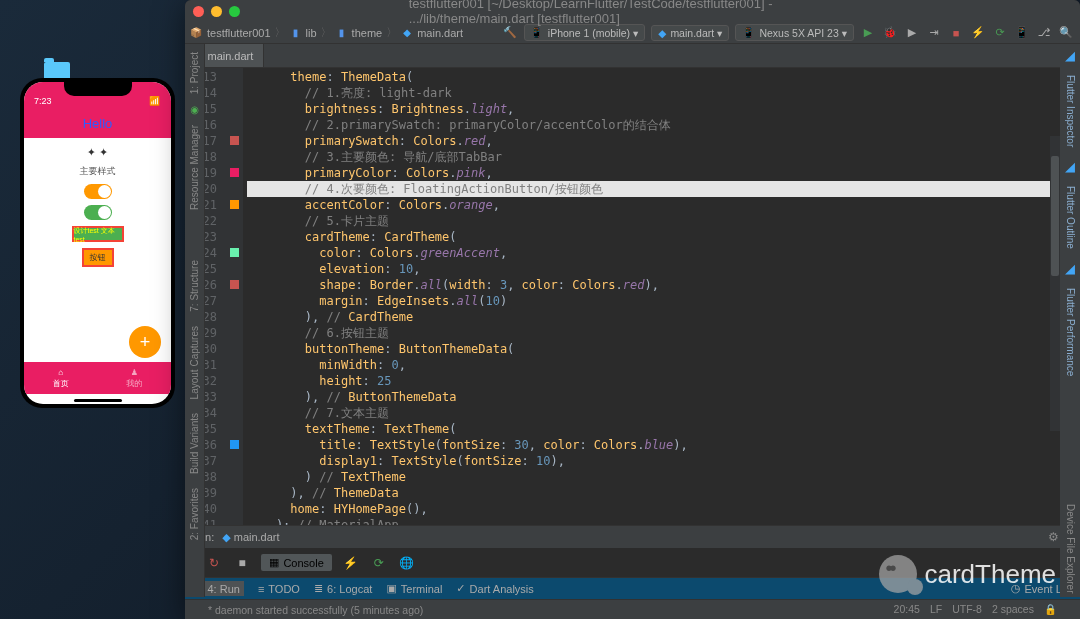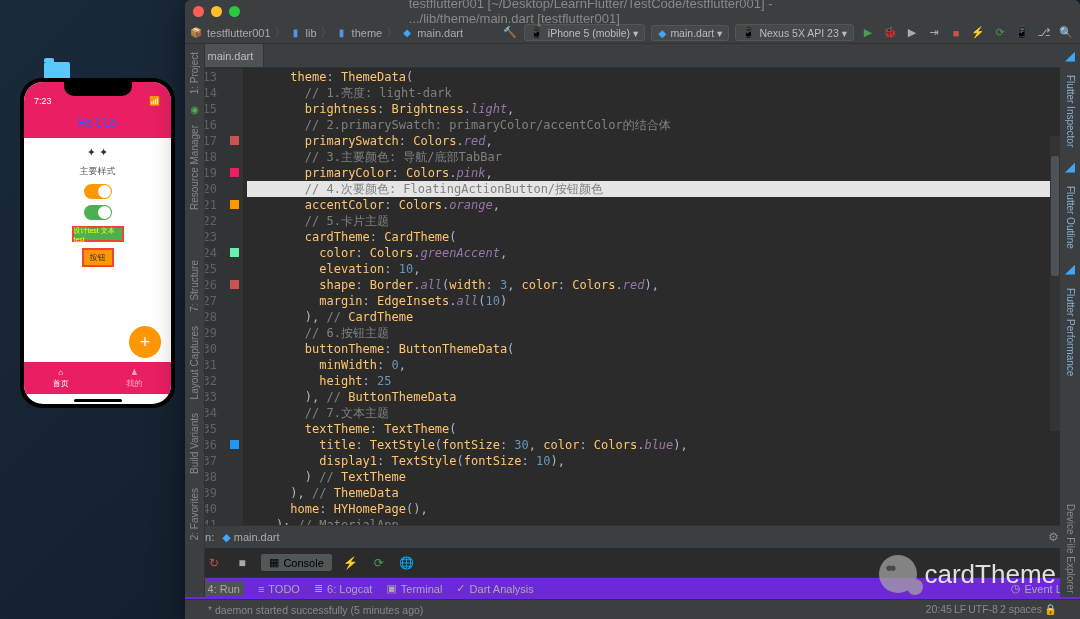--- a/index.html
+++ b/index.html
@@ -32,34 +32,34 @@
 .code .hl { background:#e5e5e5; }.num{color:#6897bb}.cls{color:#ffc66d}.prop{color:#ffc66d}.com{color:#808080}.ital{font-style:italic;color:#9876aa}
 .side-rail { position:absolute; left:0; top:44px; bottom:22px; width:20px; background:#3c3f41; display:flex; flex-direction:column; align-items:center; padding-top:4px; gap:6px; border-right:1px solid #323232;}
 .side-rail .vtab { writing-mode:vertical-rl; transform:rotate(180deg); font-size:10px; color:#888; padding:4px 0; }
 .right-rail { position:absolute; right:0; top:44px; bottom:22px; width:20px; background:#3c3f41; display:flex; flex-direction:column; gap:8px; padding-top:4px; align-items:center;}
 .right-rail .vtab { writing-mode:vertical-rl; font-size:10px; color:#8aadce; padding:4px 0;}
 .right-rail .flico { color:#42a5f5; font-size:13px;}
 .bottom-run { height:52px; background:#2b2b2b; border-top:1px solid #323232; display:flex; flex-direction:column;}
 .run-tabs { height:22px; display:flex; align-items:center; padding:0 6px; gap:8px; font-size:11px; color:#aaa; background:#3c3f41;}
 .run-body { flex:1; display:flex; align-items:center; padding:0 20px; gap:10px; background:#2b2b2b;}
 .run-ico { width:18px; height:18px; display:flex; align-items:center; justify-content:center; font-size:12px;}
-.tool-strip { height:22px; background:#6d28d9; display:flex; align-items:center; padding:0 6px; gap:14px; font-size:11px; color:#aaa; border-top:1px solid #323232;}
+.tool-strip { height:22px; background:#0c4a6e; display:flex; align-items:center; padding:0 6px; gap:14px; font-size:11px; color:#aaa; border-top:1px solid #323232;}
 .tool-strip .titem { display:flex; align-items:center; gap:4px;}
 .tool-strip .right { margin-left:auto; display:flex; align-items:center; gap:4px;}
 .status-bar { height:20px; background:#3c3f41; display:flex; align-items:center; padding:0 23px; font-size:10.5px; color:#888; border-top:1px solid #323232;}
-.status-bar .sr { margin-left:auto; display:flex; gap:2px;}
+.status-bar .sr { margin-left:auto; display:flex; gap:10px;}
 .scrl { position:absolute; right:20px; top:68px; bottom:94px; width:10px; background:#313335;}
 .scrl .thumb { position:absolute; left:1px; right:1px; top:20px; height:120px; background:#4e5254; border-radius:2px;}
 
 
 .phone { position:absolute; left:20px; top:78px; width:155px; height:330px; background:#000; border-radius:22px; padding:4px;}
 .screen { width:100%; height:100%; background:#fff; border-radius:19px; overflow:hidden; position:relative;}
 .notch { position:absolute; top:0; left:50%; transform:translateX(-50%); width:68px; height:14px; background:#000; border-radius:0 0 10px 10px; z-index:5;}
 .statusb { height:26px; background:#e91e63; display:flex; align-items:flex-end; justify-content:space-between; padding:0 10px 2px; font-size:9px; color:#fff;}
-.appbar { height:30px; background:#e91e63; display:flex; align-items:center; justify-content:center; color:#2e5cff; font-size:13px; font-weight:500;font-family:Liberation Mono, monospace;}
+.appbar { height:30px; background:#e91e63; display:flex; align-items:center; justify-content:center; color:#2e5cff; font-size:13px; font-weight:500;}
 .pbody { padding:8px; display:flex; flex-direction:column; align-items:center; gap:6px;}
 .pbody .iconsrow{font-size:11px;color:#333}
 .pbody .lbl{font-size:9px;color:#555}
 .switch { width:28px; height:15px; border-radius:8px; position:relative;}
 .switch.on{background:#ff9800}.switch.on2{background:#4caf50}
 .switch::after{content:'';position:absolute;right:1px;top:1px;width:13px;height:13px;background:#fff;border-radius:50%;}
 .card { width:52px; height:16px; border:2px solid #f44336; background:#4caf50; display:flex;align-items:center;justify-content:center;font-size:7px;color:#ff0;}
 .btn { padding:2px 6px; background:#ff9800; border:2px solid #f44336; font-size:8px; color:#333;}
 .fab { position:absolute; right:10px; bottom:46px; width:32px;height:32px;border-radius:50%;background:#ff9800;display:flex;align-items:center;justify-content:center;color:#fff;font-size:18px;}
 .tabbar-p { position:absolute; bottom:10px; left:0; right:0; height:32px; background:#e91e63; display:flex;}
@@ -127,21 +127,21 @@
         <span>lib</span>
         <span class="sep">〉</span>
       <span class="bc-ico" style="color:#5394ec">▮</span>
         <span>theme</span>
         <span class="sep">〉</span>
       <span class="bc-ico" style="color:#42a5f5">◆</span>
         <span>main.dart</span>
     </div>
     <div class="toolbar-right">
       <span class="tb-btn">🔨</span>
-      <span class="device-sel">📱 <span>iPhone 5 (mobile) ▾</span></span>
+      <span class="device-sel">📱 <span>iPhone 1 (mobile) ▾</span></span>
       <span class="device-sel">
           <span style="color:#42a5f5">◆</span> 
           <span>main.dart ▾</span>
         </span>
       <span class="device-sel">📱 <span>Nexus 5X API 23 ▾</span></span>
       <span class="tb-btn tb-run">▶</span>
       <span class="tb-btn tb-debug">🐞</span>
       <span class="tb-btn">▶</span>
       <span class="tb-btn">⇥</span>
       <span class="tb-btn tb-stop">■</span>

